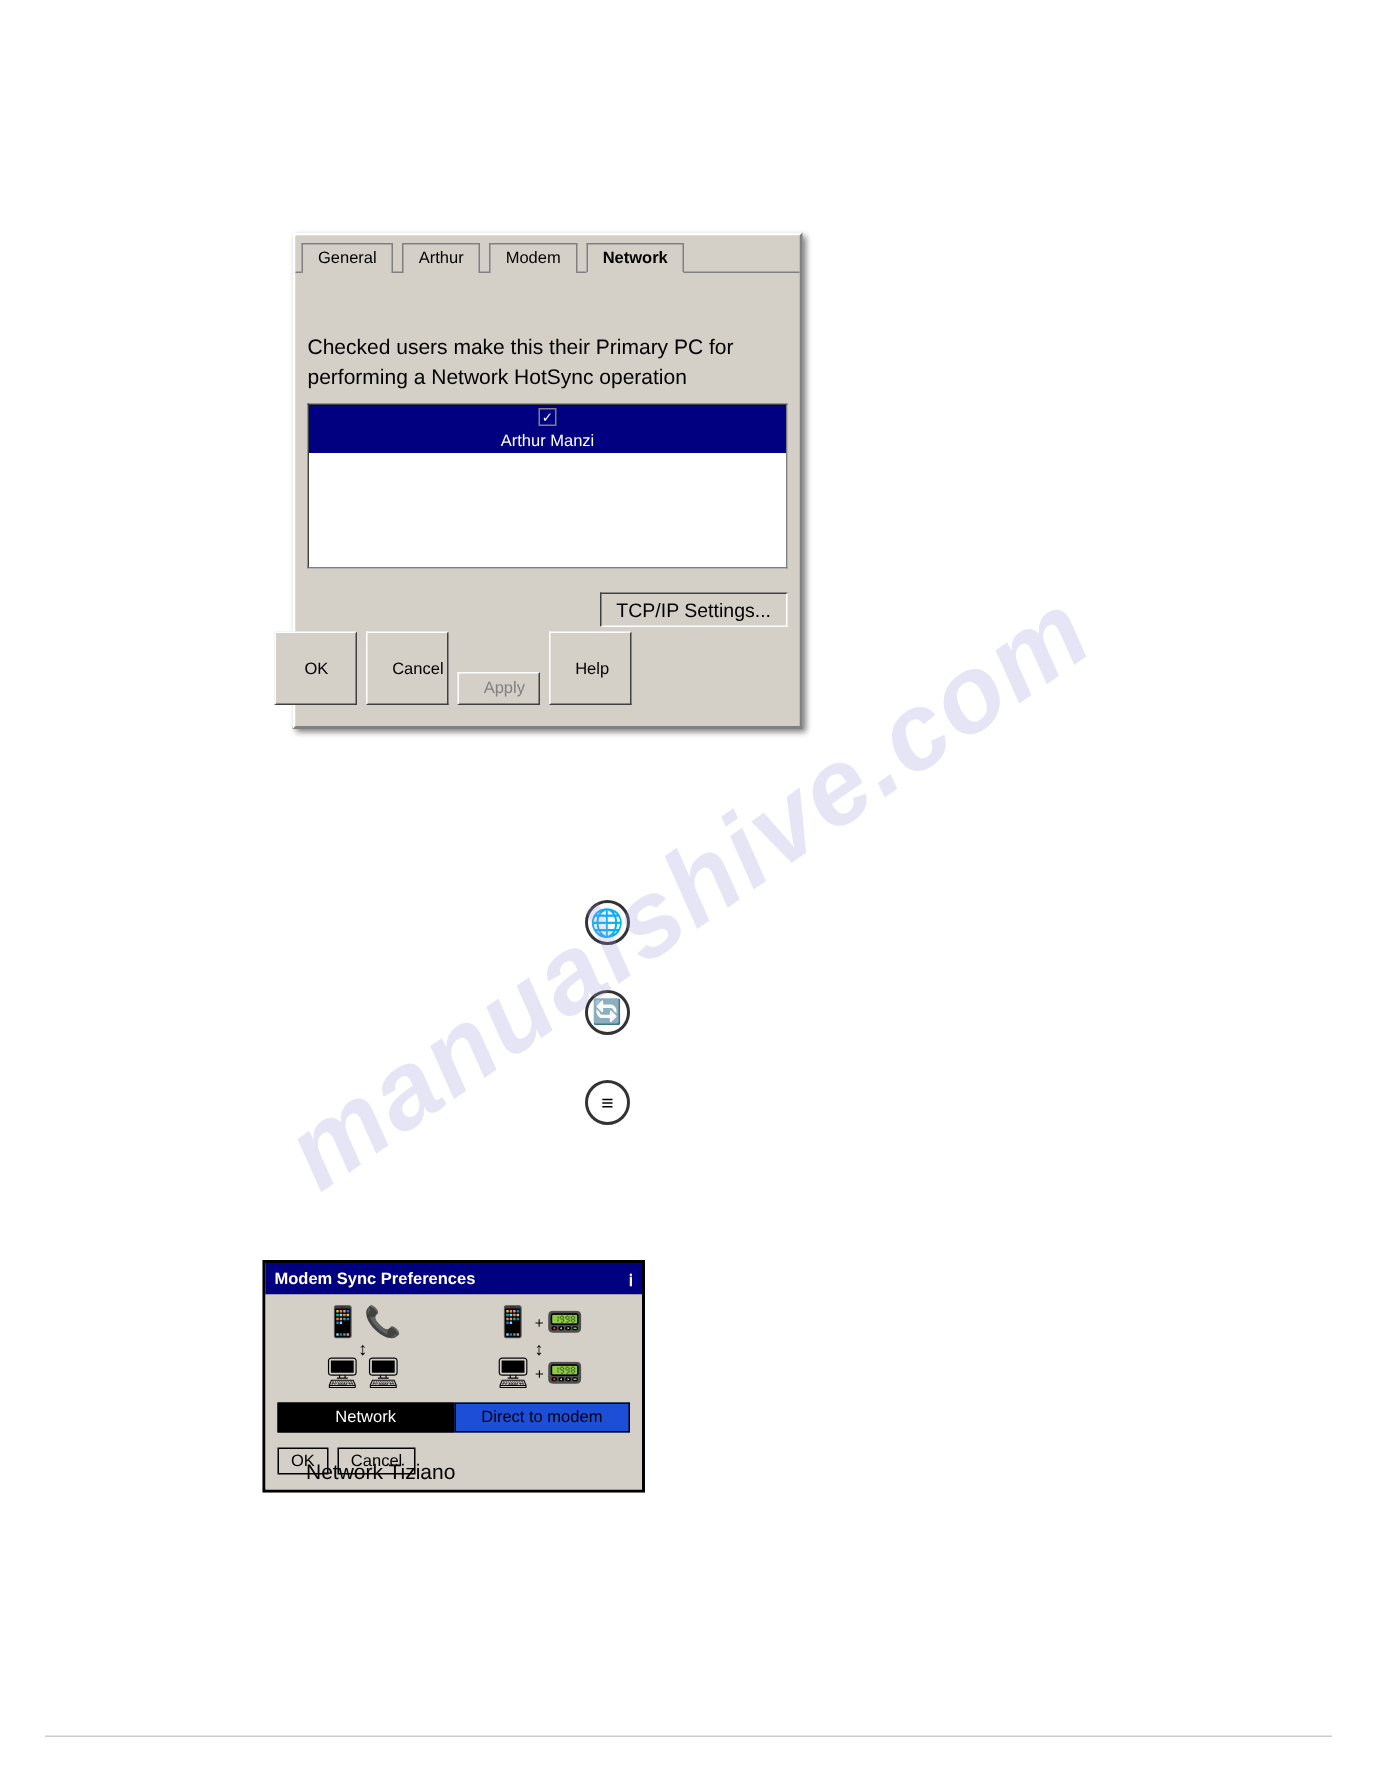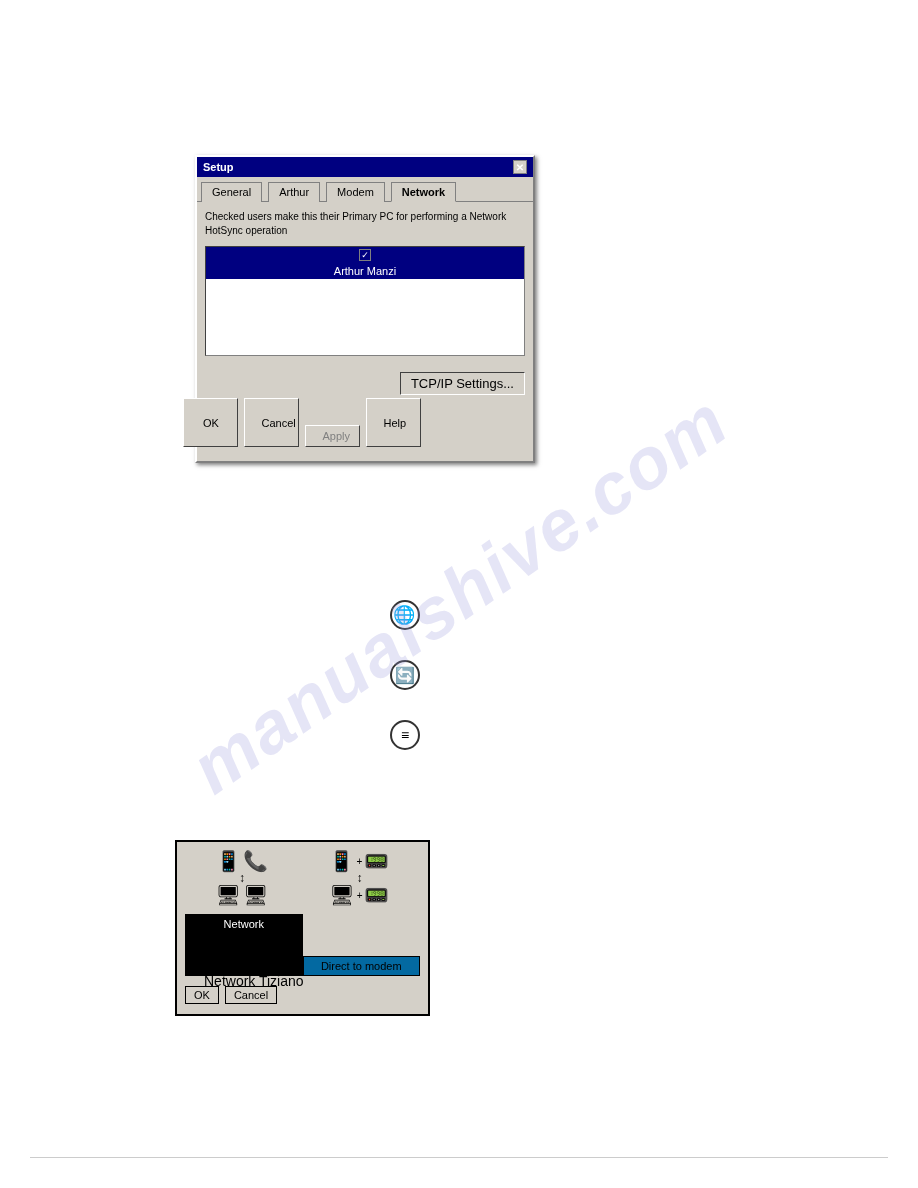--- a/index.html
+++ b/index.html
@@ -88,24 +88,25 @@
       background: #d4d0c8;
       border-bottom: 1px solid #d4d0c8;
       z-index: 1;
       font-weight: bold;
     }
     .dialog-body {
       padding: 8px;
       background: #d4d0c8;
     }
     .description-text {
-      font-size: 10px;
+      font-size: 14px;
       color: #000000;
       margin-bottom: 8px;
       line-height: 1.4;
+      margin-top: 32px;
     }
     .user-list {
       background: white;
       border: 1px solid #808080;
       border-top: 1px solid #404040;
       border-left: 1px solid #404040;
       height: 110px;
       overflow-y: auto;
     }
     .user-item {
@@ -258,23 +259,22 @@
       text-align: center;
       font-size: 11px;
       cursor: pointer;
       border: 1px solid #000;
     }
     .modem-tab.active {
       background: #000000;
       color: white;
     }
     .modem-tab.inactive {
-      background: #0369a1;
+      background: #1d4ed8;
       color: #000000;
-      margin-top: 42px;
     }
     .modem-btn-row {
       display: flex;
       gap: 6px;
       padding: 2px 0;
     }
     .modem-btn {
       padding: 2px 8px;
       font-size: 11px;
       background: #d4d0c8;
@@ -303,24 +303,20 @@
     }
   </style>
 </head>
 <body>
 
 <div class="watermark">
   <span class="watermark-text">manualshive.com</span>
 </div>
 
 <div class="setup-dialog">
-  <div class="dialog-titlebar">
-    <span>Setup</span>
-    <div class="dialog-close-btn">✕</div>
-  </div>
   <div class="tab-bar">
     <div class="tab">General</div>
     <div class="tab">Arthur</div>
     <div class="tab">Modem</div>
     <div class="tab active">Network</div>
   </div>
   <div class="dialog-body">
     <div class="description-text">Checked users make this their Primary PC for performing a Network HotSync operation</div>
     <div class="user-list">
       <div class="user-item selected">
@@ -340,20 +336,24 @@
   </div>
 </div>
 
 <div class="icons-section">
   <div class="icon-circle globe">🌐</div>
   <div class="icon-circle sync">🔄</div>
   <div class="icon-circle menu">≡</div>
 </div>
 
 <div class="modem-dialog">
+  <div class="modem-titlebar">
+    <span>Modem Sync Preferences</span>
+    <span>ℹ</span>
+  </div>
   <div class="modem-body">
     <div class="modem-options">
 
       <div class="modem-option">
         <div class="modem-icon-stack">
           <div style="display:flex; gap:2px; align-items:center;">
             <span>📱</span>
             <span>📞</span>
           </div>
           <div style="font-size:12px; line-height:1;">↕</div>

